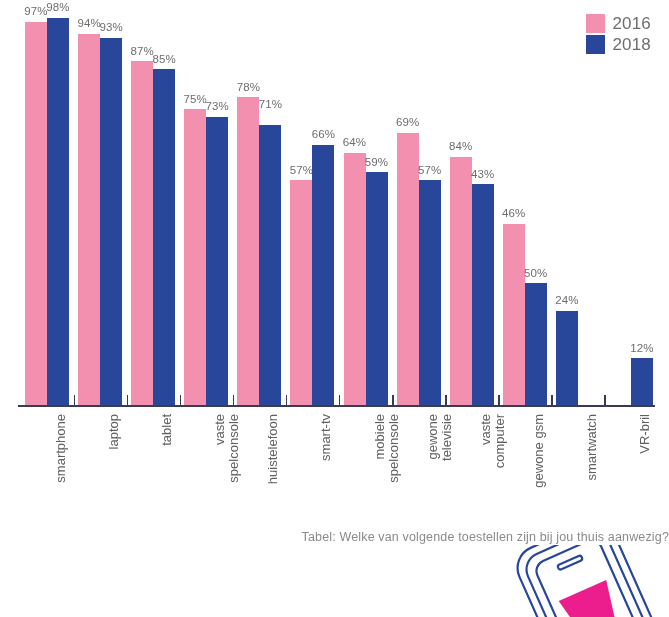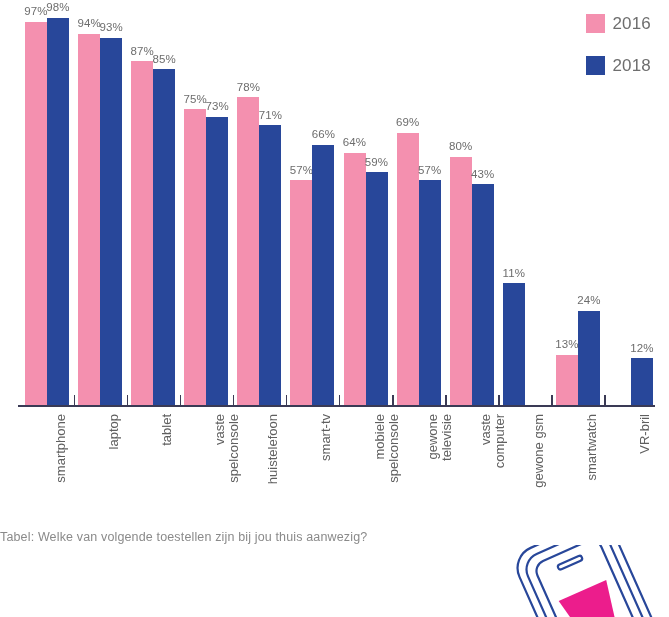--- a/index.html
+++ b/index.html
@@ -23,21 +23,21 @@
     height: 617px;
   }
 
   
   #legend {
     position: absolute;
     right: 18px;
     top: 14px;
     display: flex;
     flex-direction: column;
-    gap: 23px;
+    gap: 2px;
     z-index: 5;
   }
   .legend-item {
     display: flex;
     align-items: center;
     gap: 7px;
   }
   .legend-swatch {
     width: 19px;
     height: 19px;
@@ -135,21 +135,21 @@
     white-space: pre;
     text-align: right;
   }
 
   
   #caption {
     position: absolute;
     left: 0;
     top: 530px;
     width: 669px;
-    text-align: left;
+    text-align: right;
     font-size: 12.5px;
     color: #8a8a8a;
     letter-spacing: 0.15px;
   }
 
   
   #phone-deco {
     position: absolute;
     left: 492px;
     top: 545px;
@@ -228,21 +228,21 @@
       </div>
       <div class="tick" style="left: 161.708px;"></div>
       <div class="group" style="left: 219.333px; width: 66px; padding-left: 16px;">
         <div class="bars">
           <div class="bar-wrap">
             <div class="bar pink" style="height: 308.88px;"></div>
             <span class="bar-value" style="bottom: 312.88px;">78%</span>
           </div>
           <div class="bar-wrap">
             <div class="bar blue" style="height: 281.16px;"></div>
-            <span class="bar-value" style="bottom: 285px; text-align: center;">71%</span>
+            <span class="bar-value" style="bottom: 296px; text-align: center;">71%</span>
           </div>
         </div>
       </div>
       <div class="tick" style="left: 214.792px;"></div>
       <div class="group" style="left: 272.417px; width: 44px;">
         <div class="bars">
           <div class="bar-wrap">
             <div class="bar pink" style="height: 225.72px;"></div>
             <span class="bar-value" style="bottom: 229.72px;">57%</span>
           </div>
@@ -276,44 +276,44 @@
             <div class="bar blue" style="height: 225.72px;"></div>
             <span class="bar-value" style="bottom: 229.72px;">57%</span>
           </div>
         </div>
       </div>
       <div class="tick" style="left: 374.042px;"></div>
       <div class="group" style="left: 431.667px; width: 44px;">
         <div class="bars">
           <div class="bar-wrap">
             <div class="bar pink" style="height: 249.48px;"></div>
-            <span class="bar-value" style="bottom: 253.48px;">80%</span>
+            <span class="bar-value" style="bottom: 253.48px;">84%</span>
           </div>
           <div class="bar-wrap">
             <div class="bar blue" style="height: 221.76px;"></div>
             <span class="bar-value" style="bottom: 225.76px;">43%</span>
           </div>
         </div>
       </div>
       <div class="tick" style="left: 427.125px;"></div>
       <div class="group" style="left: 484.75px; width: 44px;">
         <div class="bars">
           <div class="bar-wrap">
+            <div class="bar pink" style="height: 182.16px;"></div>
+            <span class="bar-value" style="bottom: 186.16px;">46%</span>
+          </div>
+          <div class="bar-wrap">
             <div class="bar blue" style="height: 122.76px;"></div>
-            <span class="bar-value" style="bottom: 126.76px;">11%</span>
+            <span class="bar-value" style="bottom: 126.76px;">50%</span>
           </div>
         </div>
       </div>
       <div class="tick" style="left: 480.208px;"></div>
       <div class="group" style="left: 537.833px; width: 44px;">
         <div class="bars">
-          <div class="bar-wrap">
-            <div class="bar pink" style="height: 51.48px;"></div>
-            <span class="bar-value" style="bottom: 55.48px;">13%</span>
-          </div>
           <div class="bar-wrap">
             <div class="bar blue" style="height: 95.04px;"></div>
             <span class="bar-value" style="bottom: 99.04px;">24%</span>
           </div>
         </div>
       </div>
       <div class="tick" style="left: 533.292px;"></div>
       <div class="group" style="left: 590.917px; width: 44px;">
         <div class="bars">
           <div class="bar-wrap">

